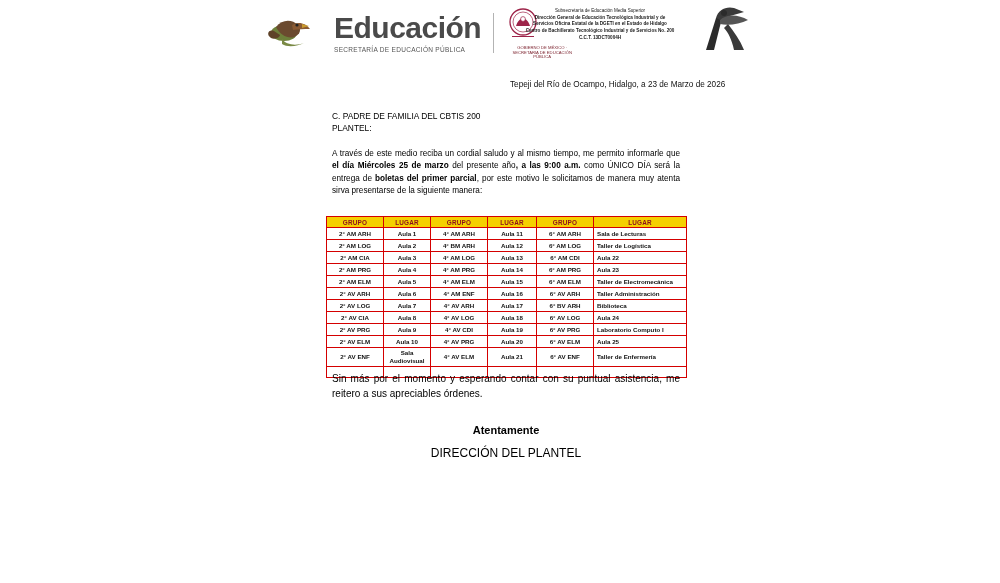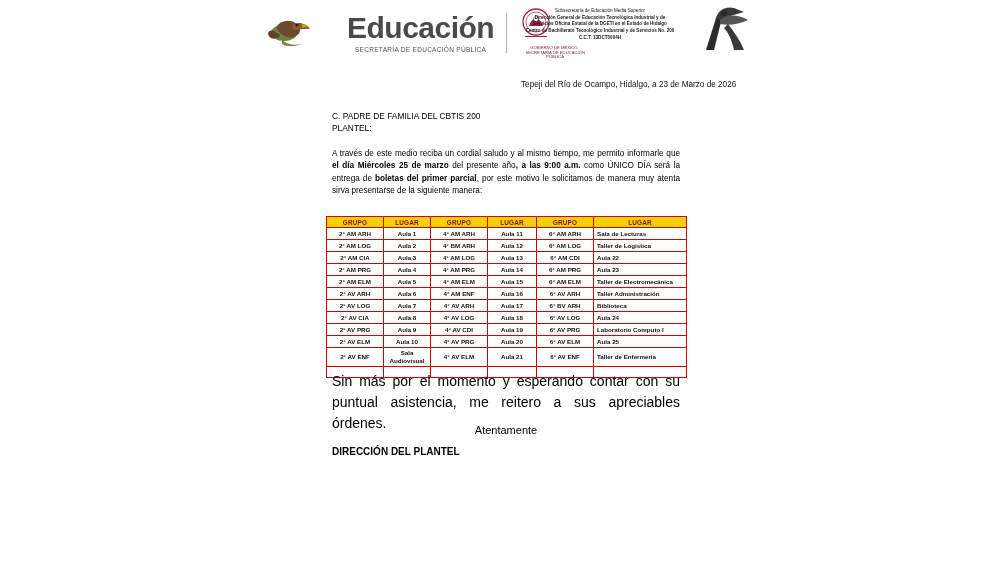--- a/index.html
+++ b/index.html
@@ -38,22 +38,21 @@
     gap: 0px;
   }
   .eagle-logo {
     width: 66px;
     height: 40px;
     position: relative;
   }
   .eagle-logo svg { display:block; }
 
   .educacion-block {
-    margin-left: 19px;
-    text-align: center;
+    margin-left: 6px;
   }
   .educacion-title {
     font-size: 30px;
     font-weight: bold;
     letter-spacing: -0.5px;
     line-height: 1;
     color: #4a4a4a;
   }
   .educacion-sub {
     font-size: 6.5px;
@@ -106,21 +105,20 @@
     left: 0;
     top: 0;
     width: 1000px;
   }
   .date-line {
     position: absolute;
     left: 510px;
     top: 80px;
     font-size: 8.2px;
     color: #111;
-    margin-left: 11px;
   }
   .addressee {
     position: absolute;
     left: 332px;
     top: 110px;
     font-size: 8.4px;
     font-weight: normal;
     line-height: 1.45;
   }
   .para {
@@ -173,41 +171,41 @@
   .col-g3 { width: 52px; }
   .col-l3 { width: 88px; }
   tr.empty td { height: 8px; }
 
   
   .closing {
     position: absolute;
     left: 332px;
     top: 371px;
     width: 348px;
-    font-size: 14px;
+    font-size: 10px;
     line-height: 1.5;
     text-align: justify;
   }
   .atentamente {
     position: absolute;
     left: 332px;
     top: 424px;
     width: 348px;
     text-align: center;
     font-size: 11px;
-    font-weight: normal;
+    font-weight: bold;
   }
   .direccion {
     position: absolute;
     left: 332px;
     top: 446px;
     width: 348px;
-    text-align: left;
-    font-size: 10px;
-    font-weight: bold;
+    text-align: center;
+    font-size: 12px;
+    font-weight: normal;
   }
 
   
   .footer {
     position: absolute;
     left: 0;
     bottom: 0;
     width: 1000px;
     height: 70px;
   }

